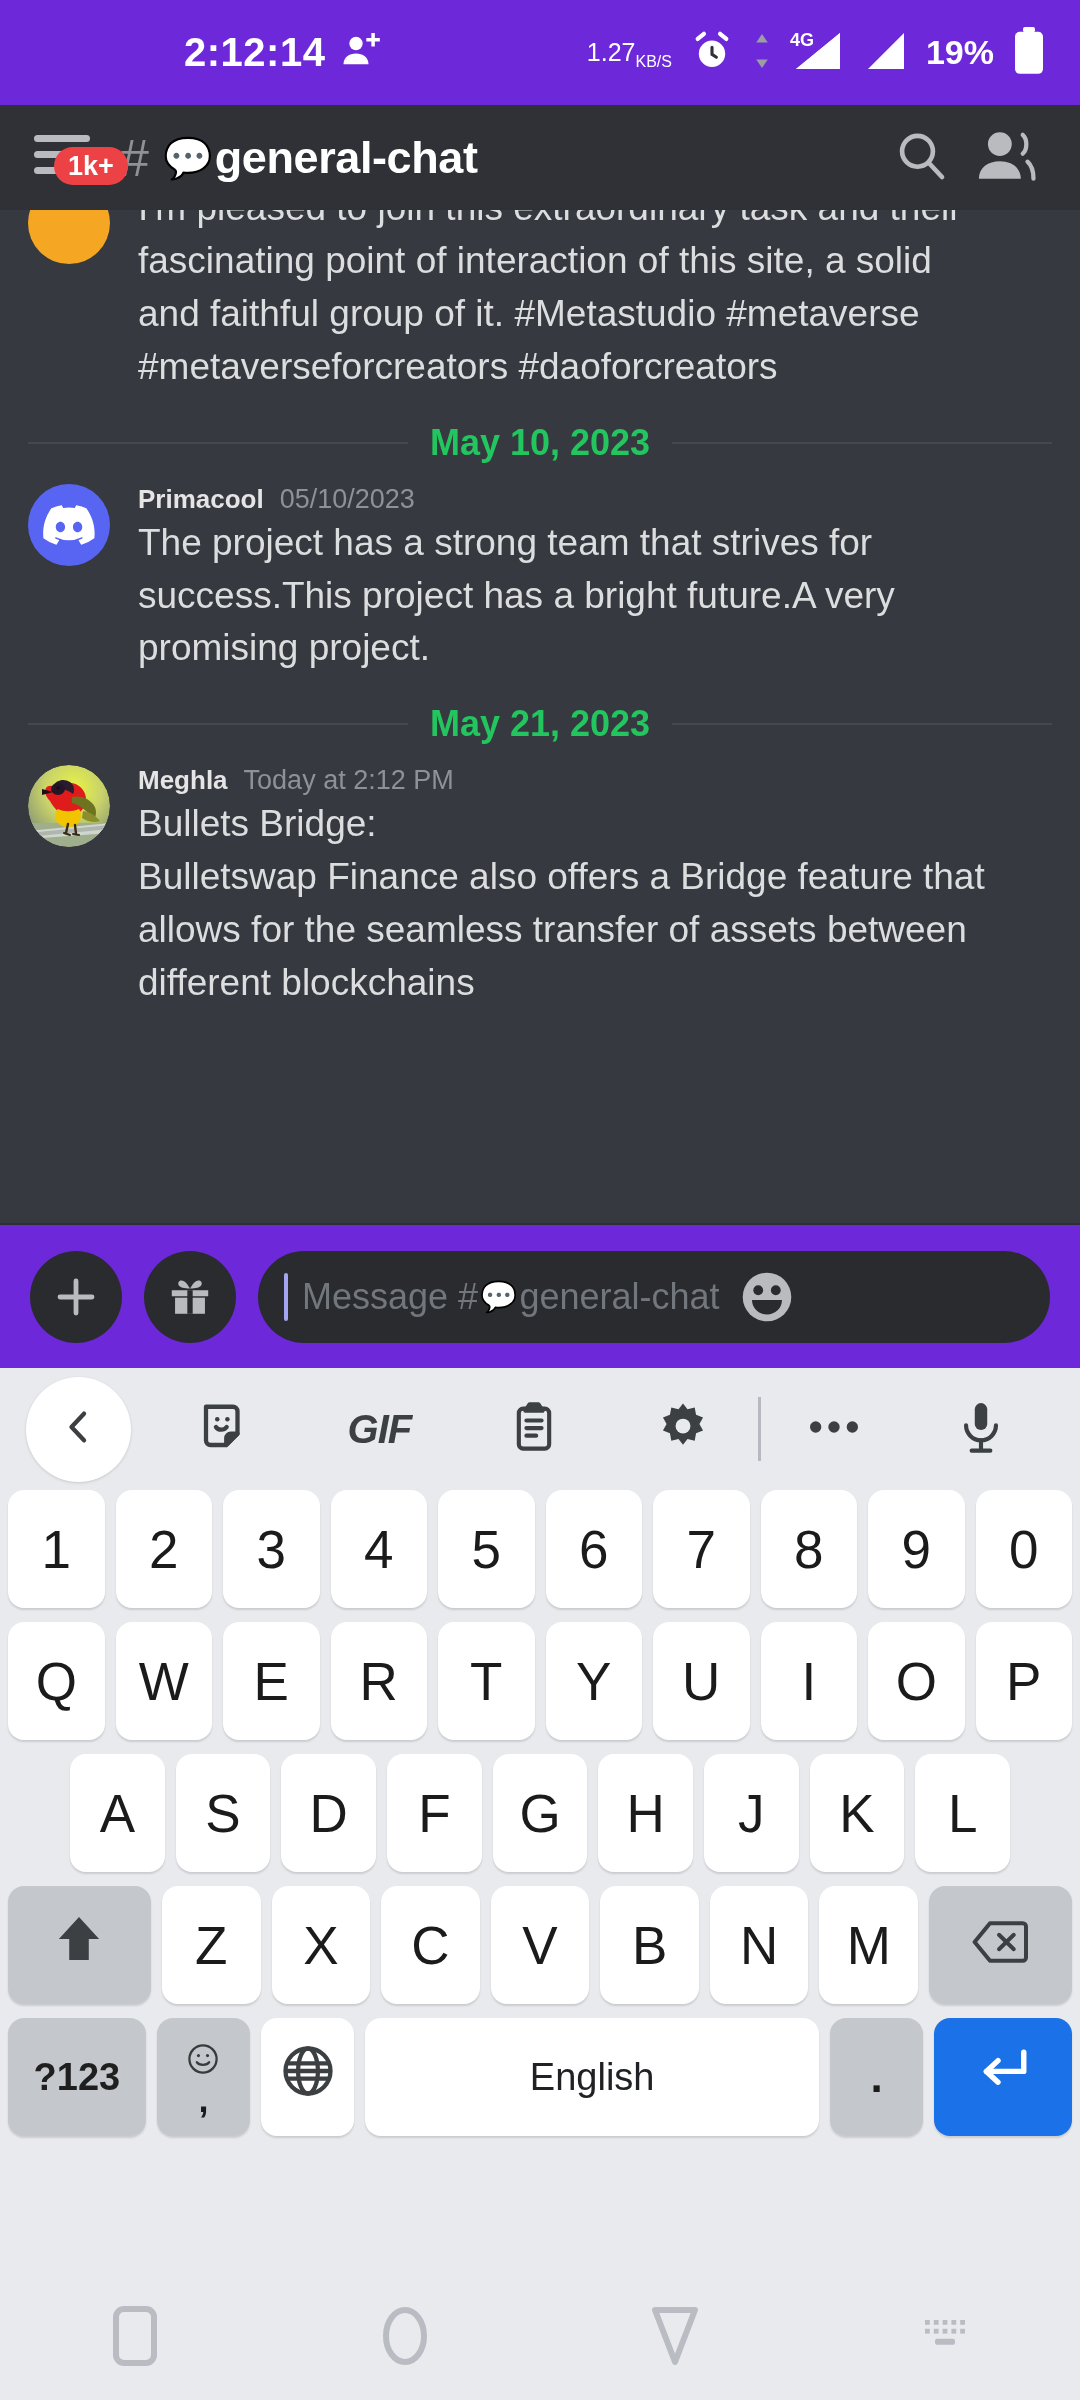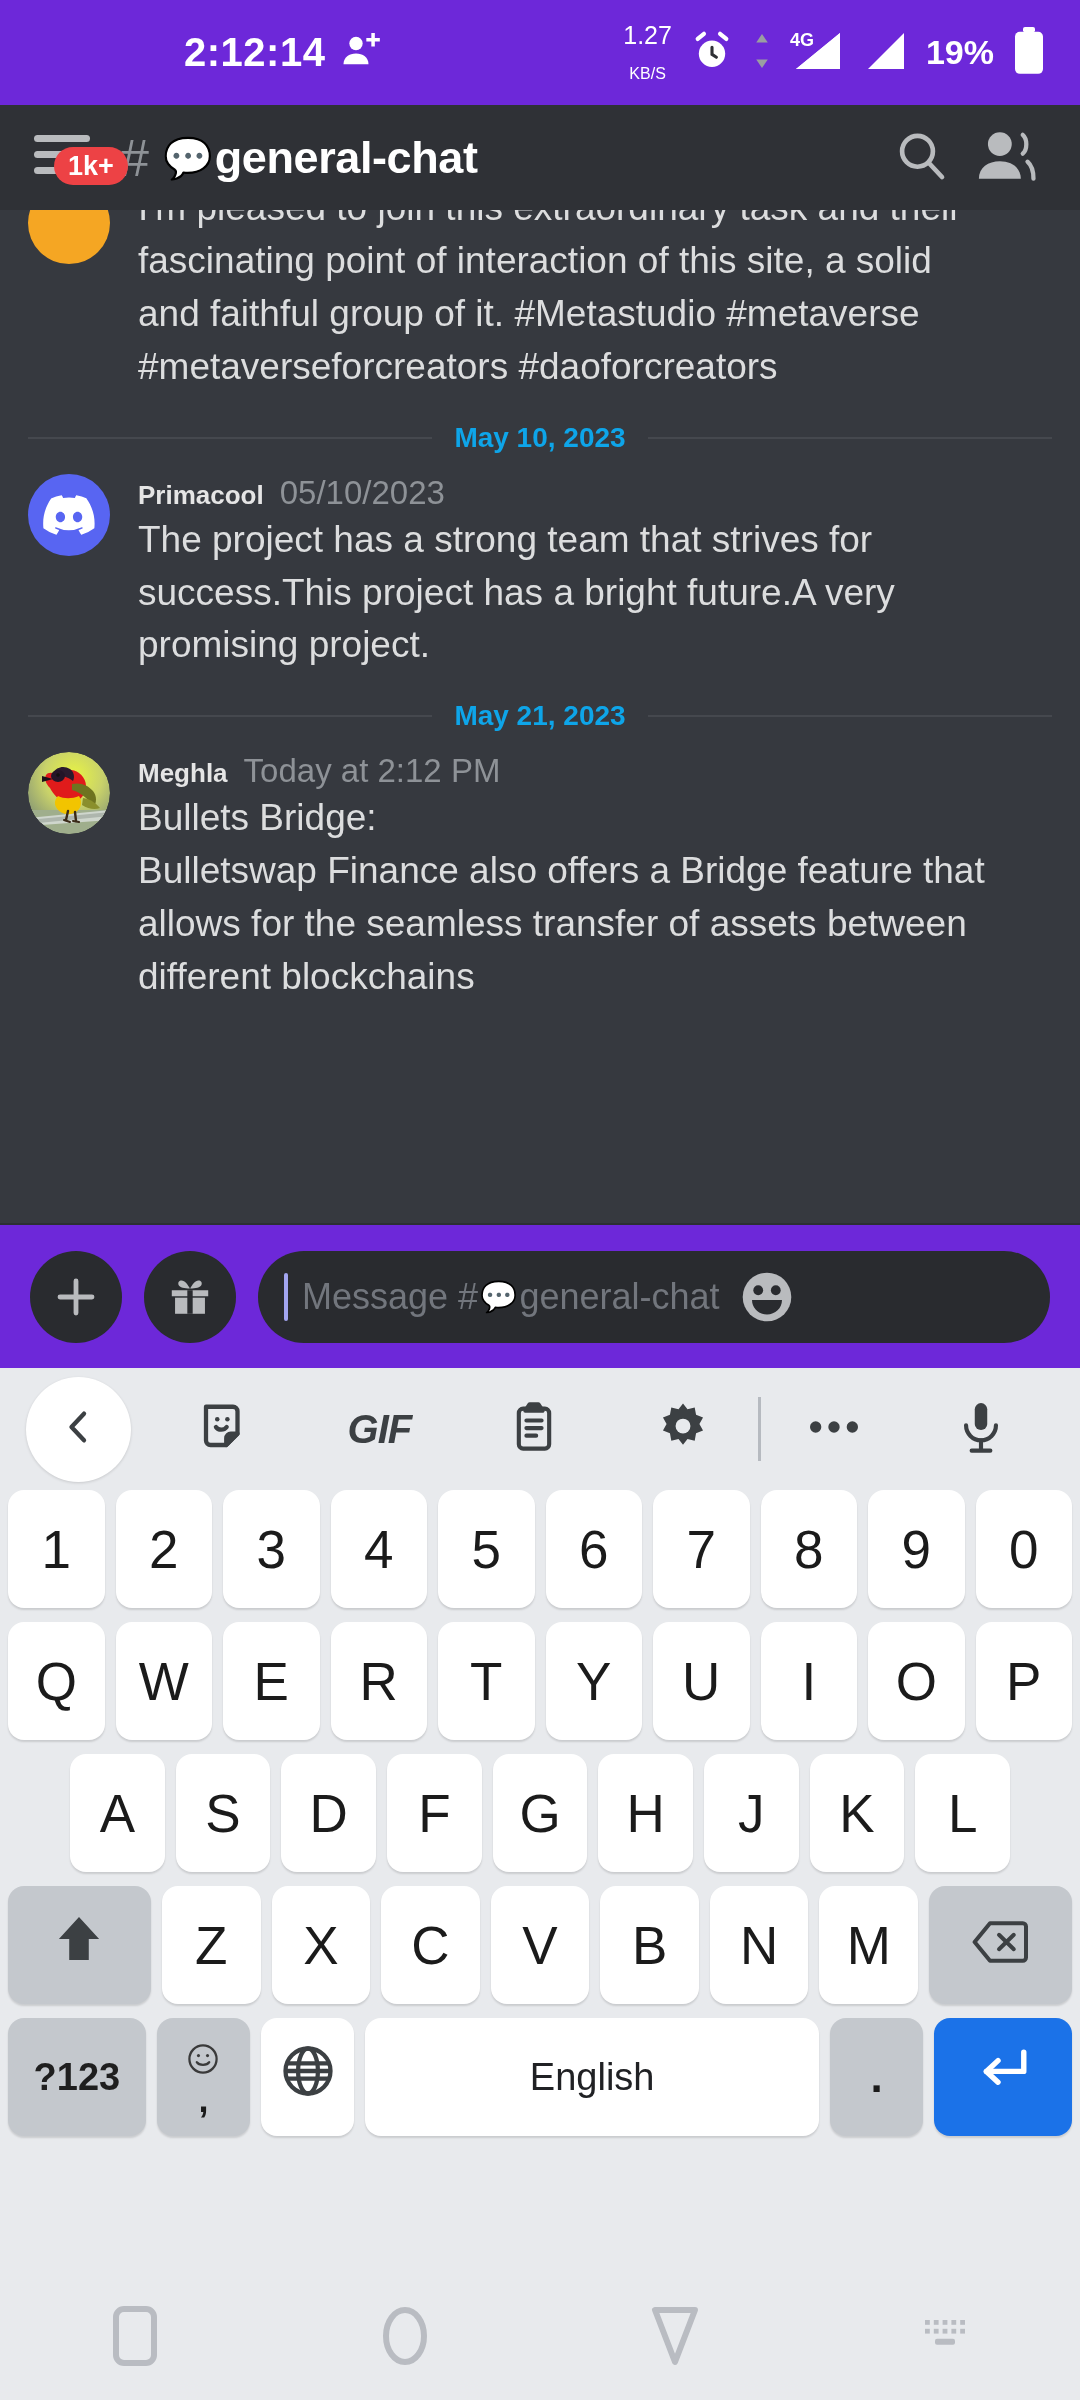--- a/index.html
+++ b/index.html
@@ -14,21 +14,21 @@
 
   
   .statusbar {
     height:105px; background:#6d28d9; flex:0 0 105px;
     display:flex; align-items:center; padding:0 34px; color:#fff;
   }
   .sb-left { display:flex; align-items:center; gap:16px; flex:0 0 auto; margin-left:150px; }
   .sb-clock { font-size:40px; font-weight:600; letter-spacing:.5px; }
   .sb-spacer { flex:1 1 auto; }
   .sb-right { display:flex; align-items:center; gap:18px; }
-  .netspd { display:flex; flex-direction:column; align-items:center; line-height:1; }
+  .netspd { display:flex; align-items:center; line-height:1; }
   .netspd .n1 { font-size:25px; font-weight:500; }
   .netspd .n2 { font-size:16px; font-weight:500; margin-top:18px; }
   .sb-batt { font-size:34px; font-weight:600; }
 
   
   .appheader {
     height:105px; flex:0 0 105px; background:#2f3136;
     display:flex; align-items:center; padding:0 30px; position:relative; z-index:5;
   }
   .burger-wrap { position:relative; width:80px; height:70px; flex:0 0 80px; }
@@ -50,25 +50,25 @@
 
   
   .chat { flex:1 1 auto; background:#36393f; position:relative; overflow:hidden; padding-top:8px; }
   .msgblock { padding:0 28px 0 28px; position:relative; }
   .msg { display:flex; padding:6px 0 10px 0; }
   .avatar { width:82px; height:82px; border-radius:50%; flex:0 0 82px; margin-right:28px; overflow:hidden; }
   .msgbody { flex:1 1 auto; min-width:0; }
   .msgline { font-size:37px; line-height:1.43; color:#dcddde; }
   .msghead { display:flex; align-items:baseline; gap:16px; margin-bottom:2px; }
   .uname { font-size:26px; font-weight:600; color:#e5e5e5; }
-  .tstamp { font-size:33px; color:#8e9297; }
+  .tstamp { font-size:27px; color:#8e9297; }
 
   .divider { display:flex; align-items:center; padding:18px 28px 14px 28px; }
   .divider .ln { flex:1 1 auto; height:2px; background:#45484e; }
-  .divider .dt { font-size:28px; color:#0ea5e9; font-weight:600; padding:0 22px; }
+  .divider .dt { font-size:36px; color:#22c55e; font-weight:600; padding:0 22px; }
 
   
   .partial { position:relative; }
   .partial .avatar { background:#f5a623; }
   .partial-clip { margin-top:-42px; }
 
   
   .composer {
     flex:0 0 145px; background:#6d28d9; border-top:2px solid #2c2f33;
     display:flex; align-items:center; padding:0 30px; gap:22px;

